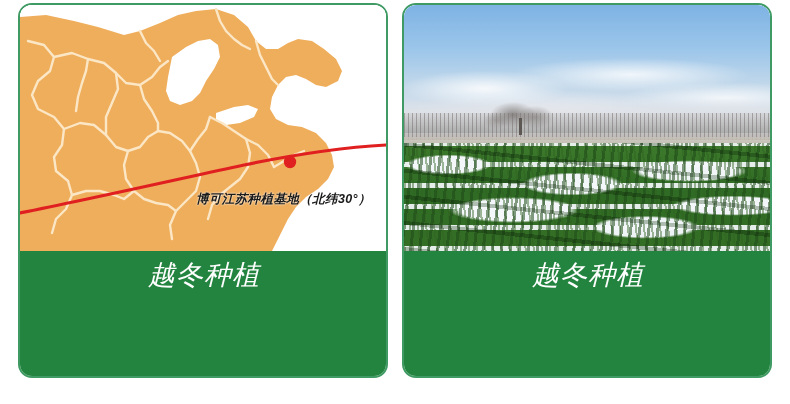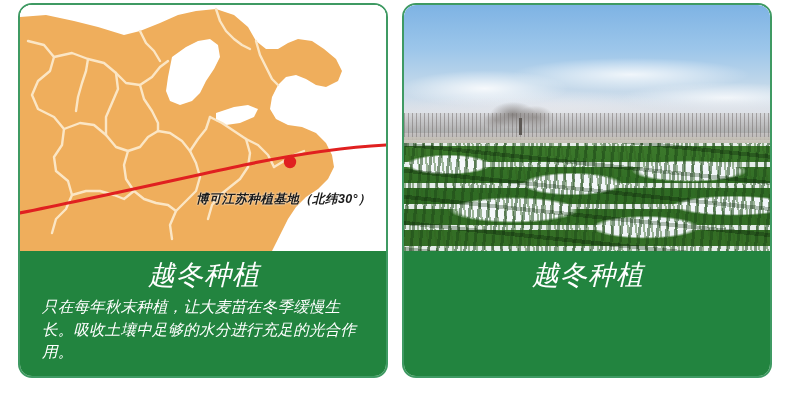--- a/index.html
+++ b/index.html
@@ -182,21 +182,20 @@
 
           <circle cx="270" cy="157" r="6.2" fill="#e02020"></circle>
         </svg>
 
         <div class="map-label">博可江苏种植基地（北纬30°）</div>
       </div>
     </div>
 
     <div class="caption">
       <div class="cap-title">越冬种植</div>
-      <div class="cap-body">只在每年秋末种植，让大麦苗在冬季缓慢生长。吸收土壤中足够的水分进行充足的光合作用。</div>
     </div>
   </div>
 
   <div class="card card-right">
 
     <div class="media">
       <div class="photo">
         <div class="sky"></div>
         <div class="haze"></div>
         <div class="treeline"></div>

